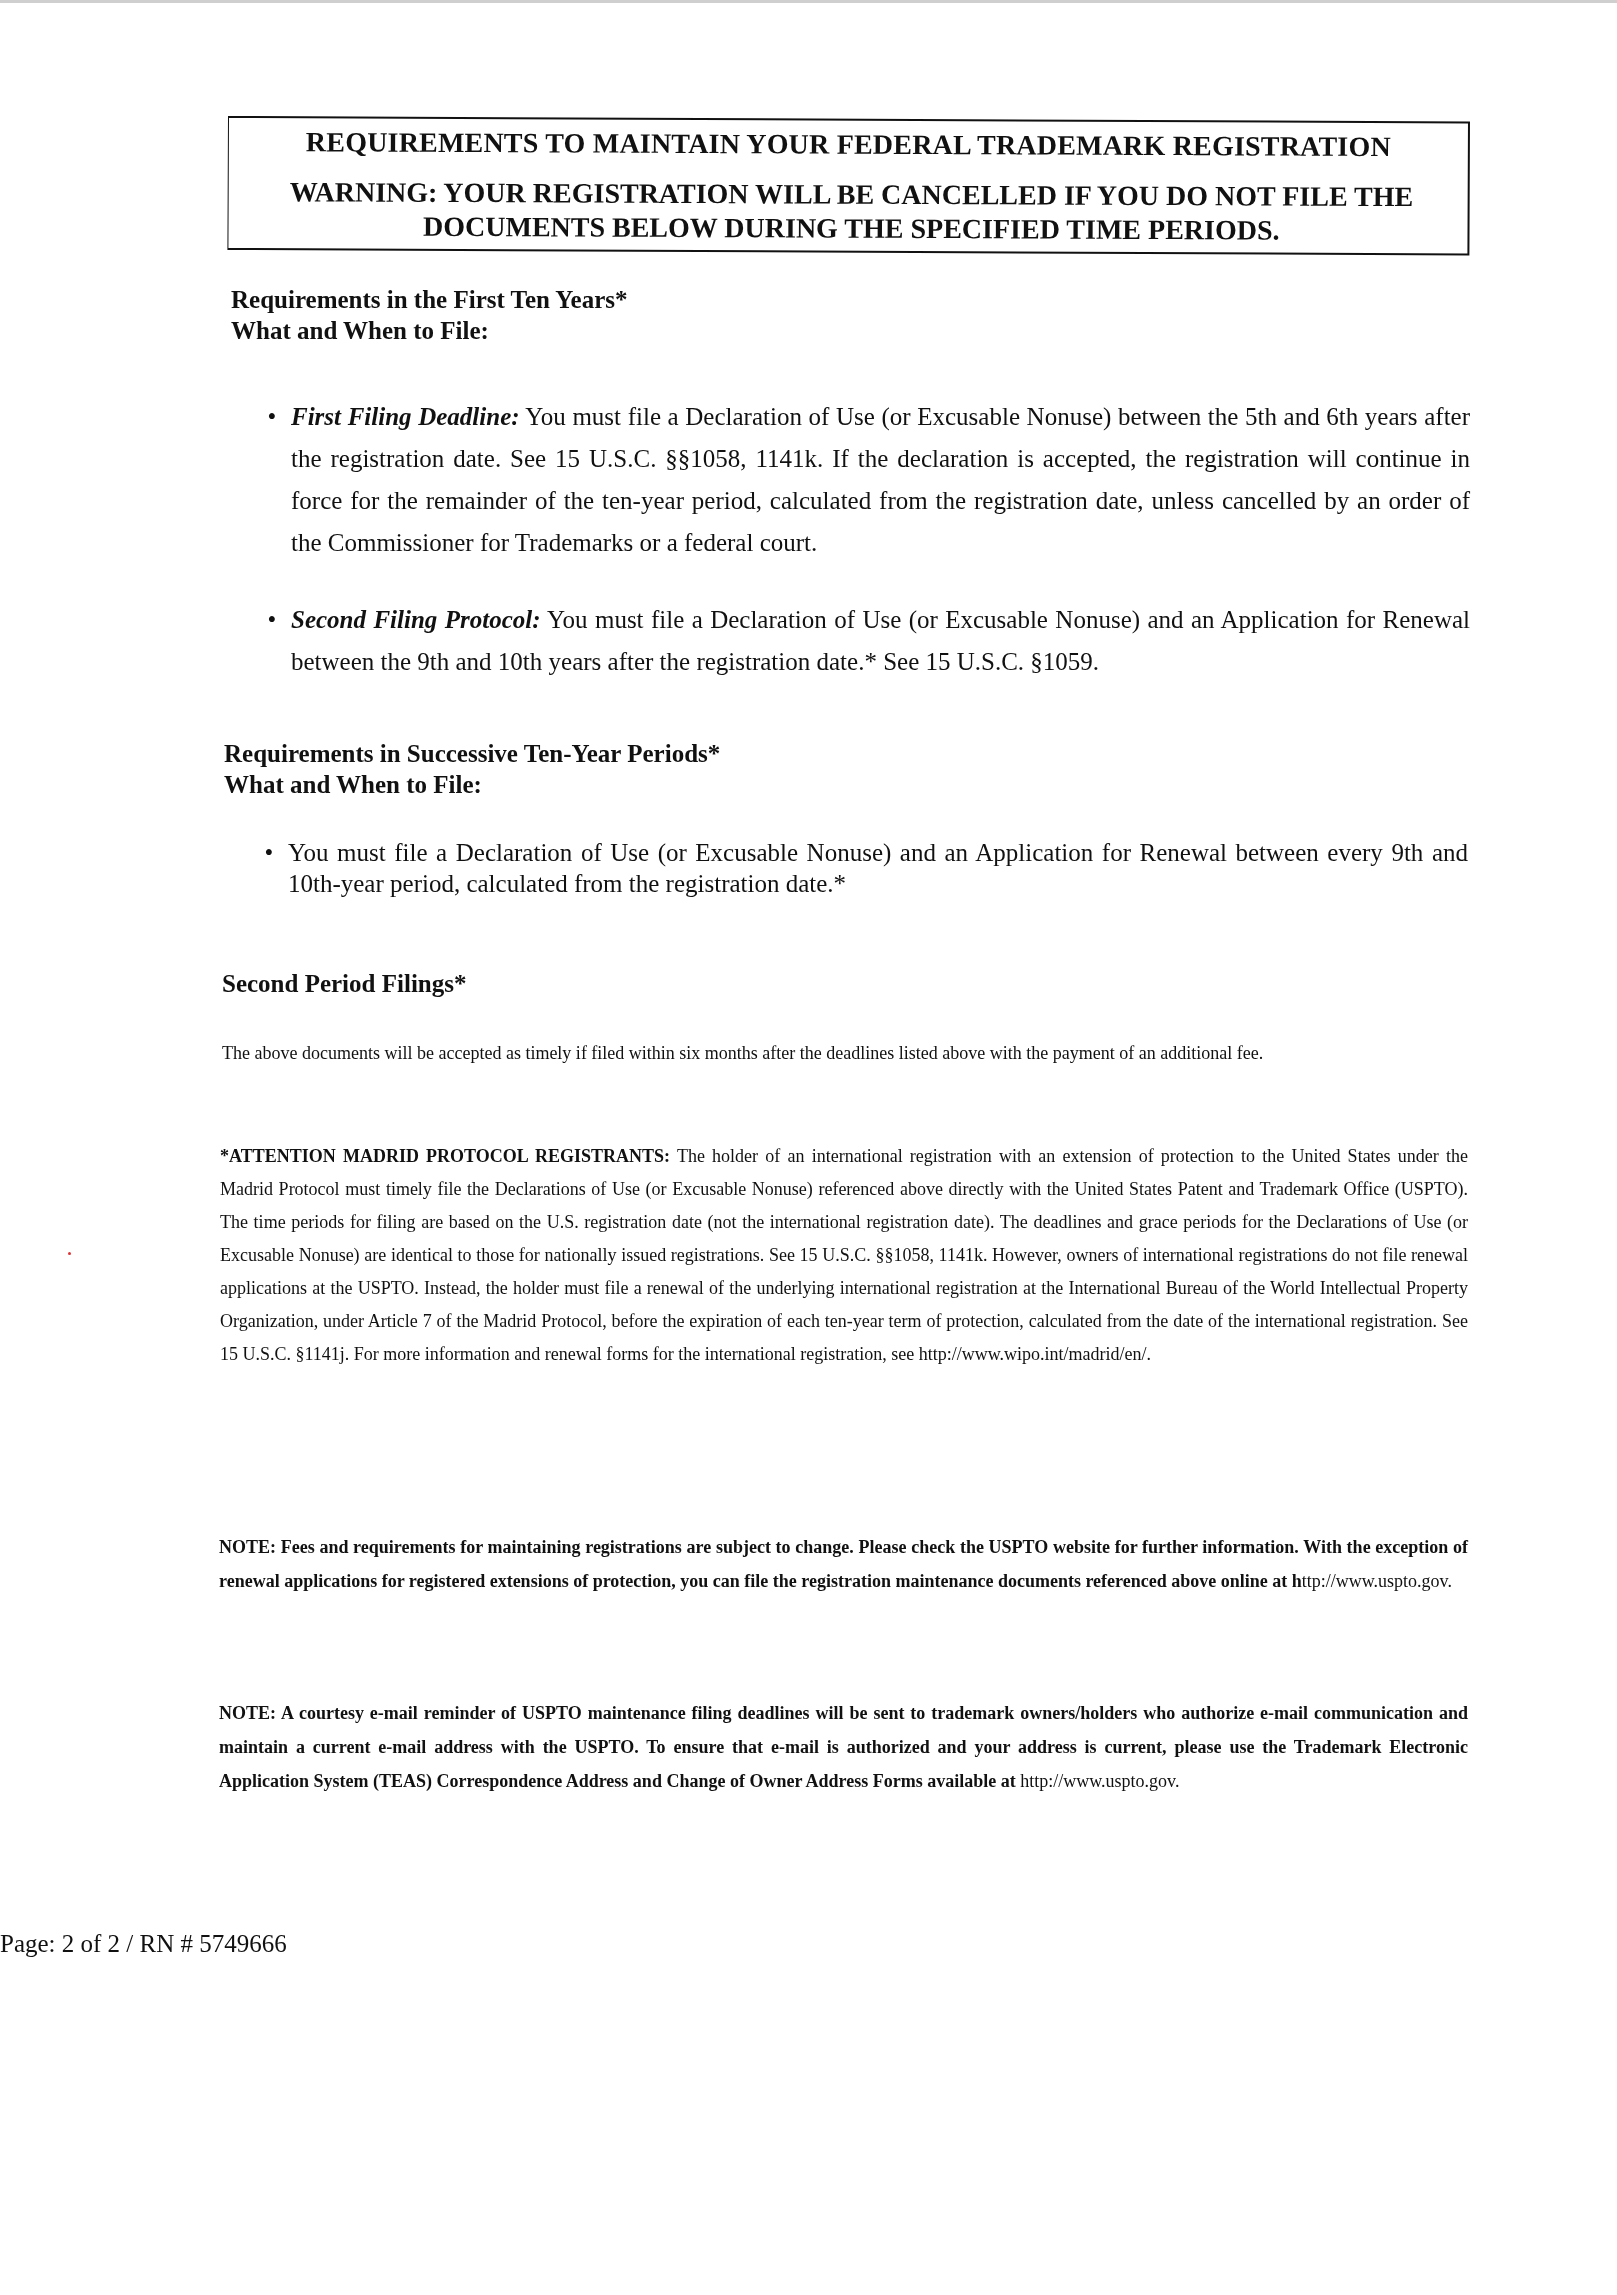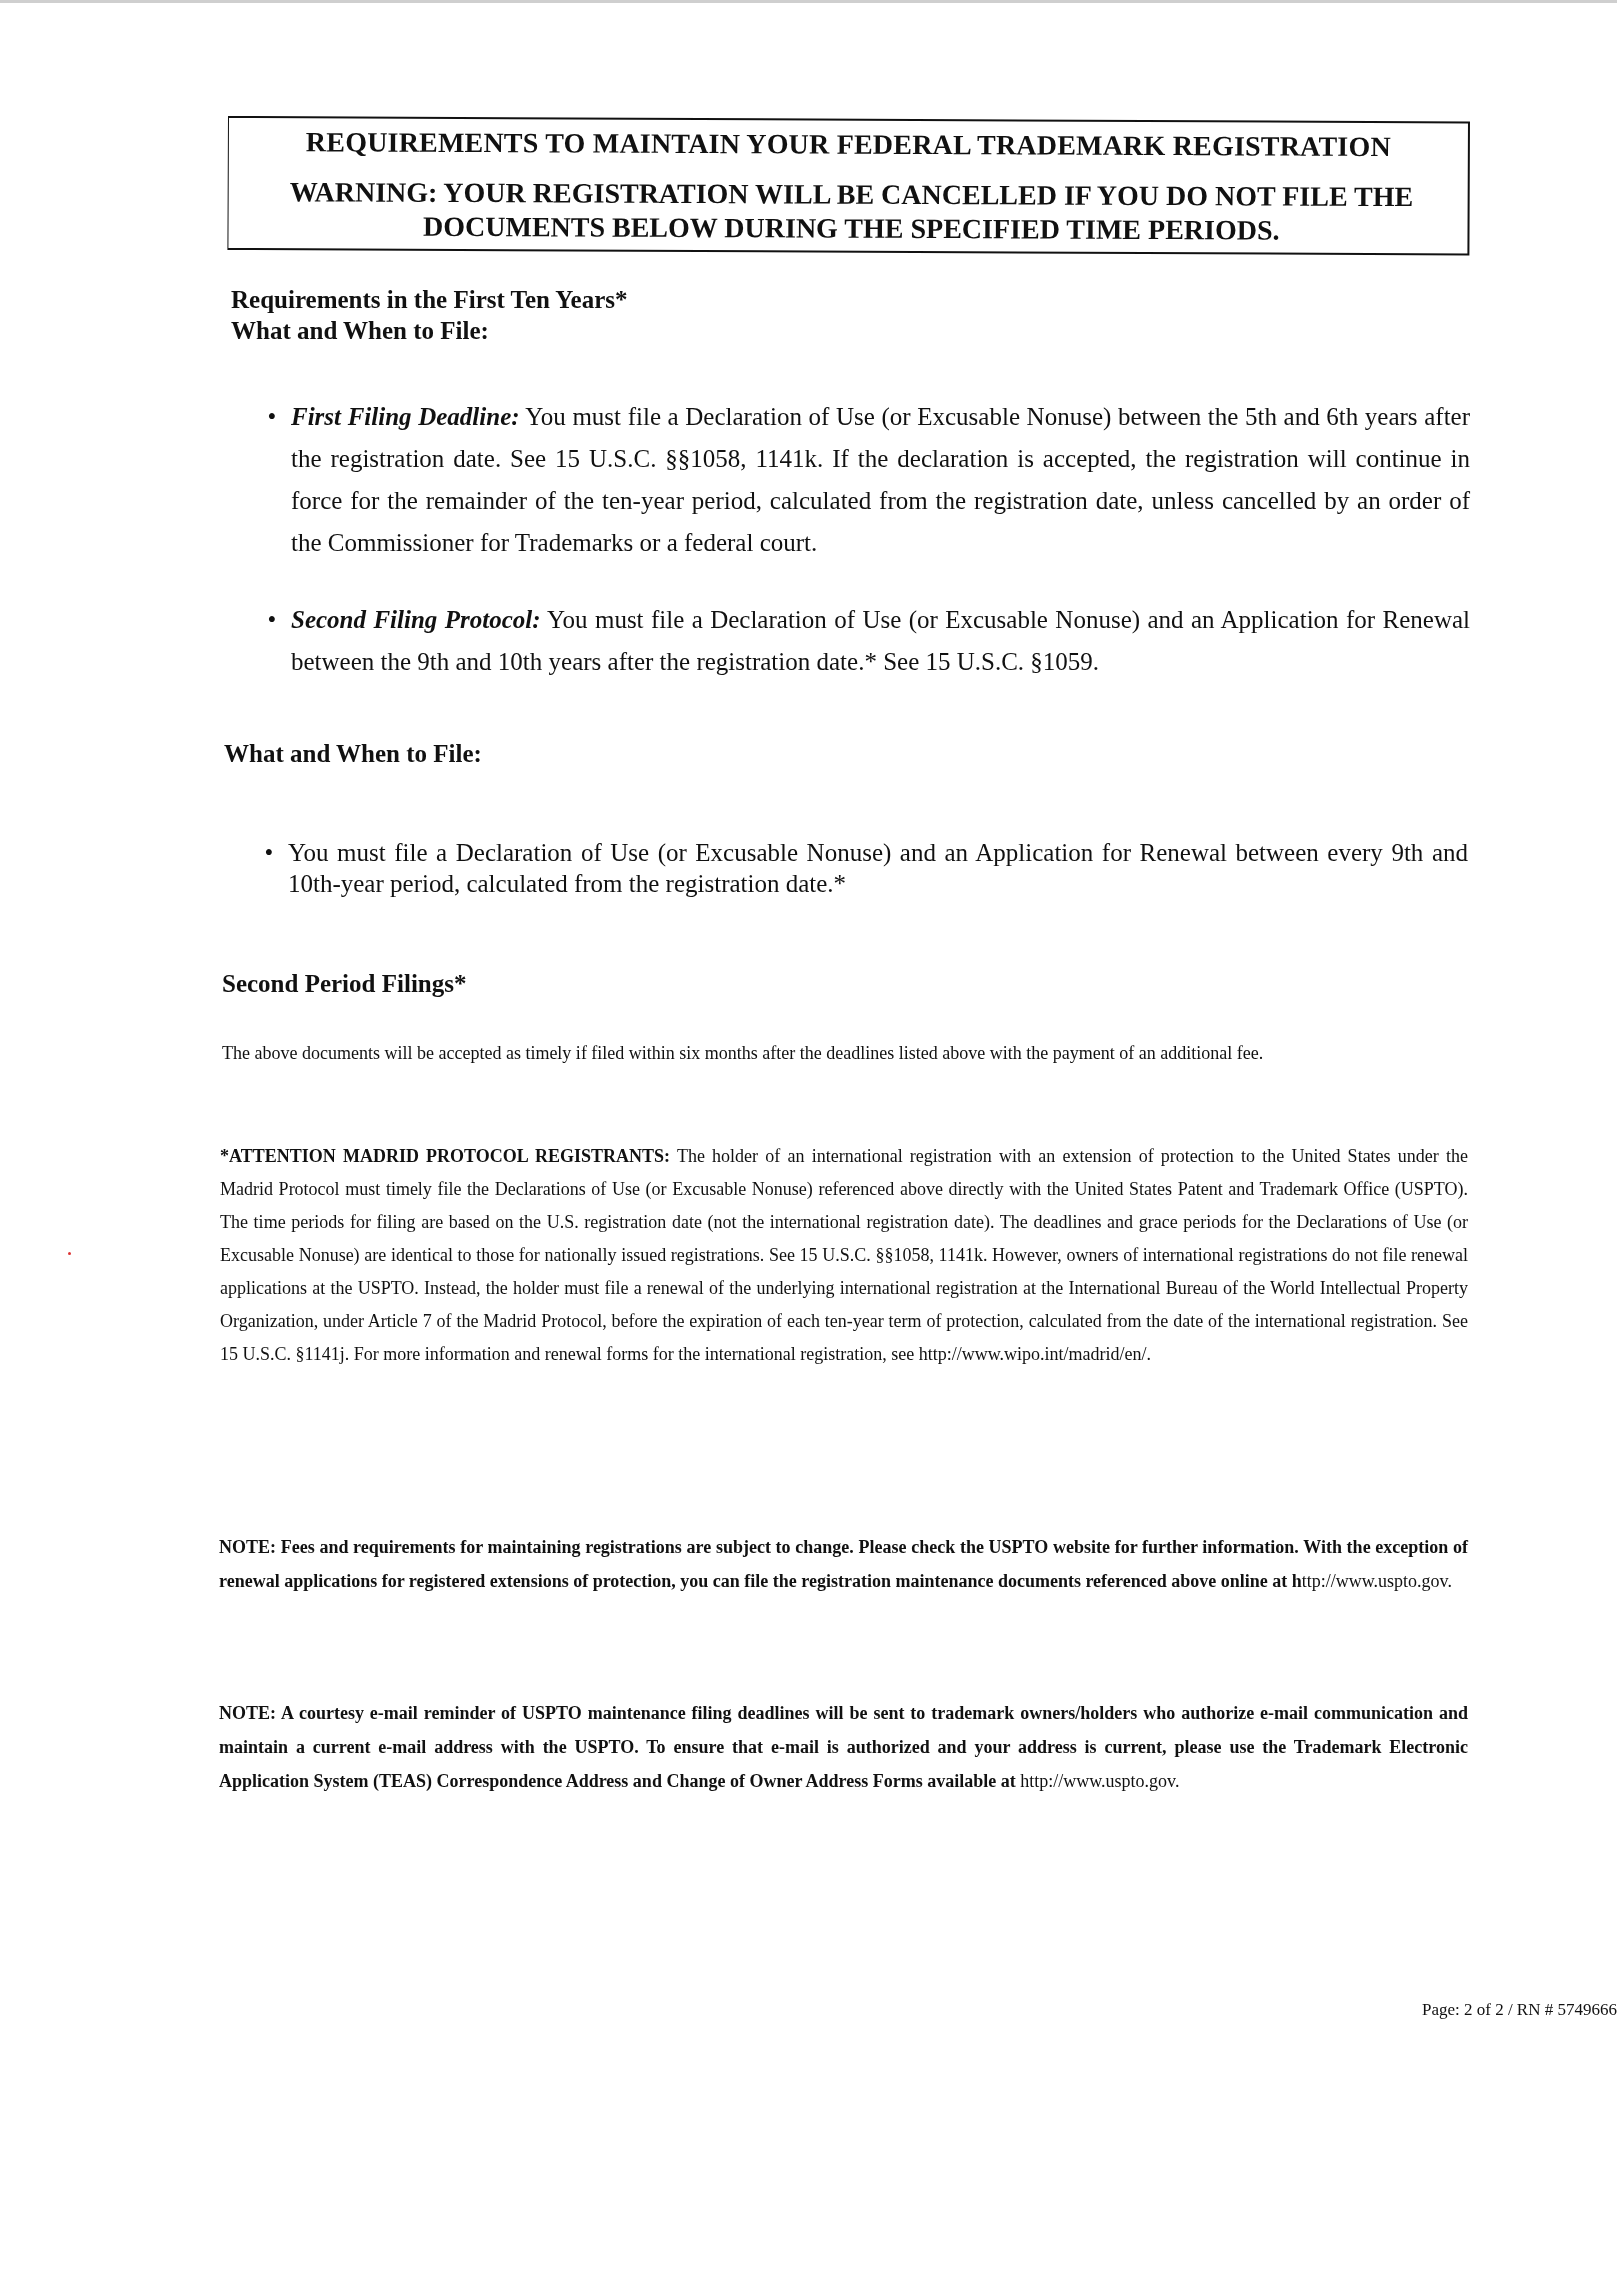--- a/index.html
+++ b/index.html
@@ -23,21 +23,21 @@
       position: absolute; left: 19.6px; right: 13px; top: 57px; text-align: center;
       font-weight: bold; font-size: 28px; line-height: 34px;
     }
     .sec-head { position: absolute; font-weight: bold; font-size: 25px; line-height: 31px; }
     .para { position: absolute; font-size: 18px; line-height: 33px; text-align: justify; }
     .bullet { position: absolute; font-size: 25px; line-height: 42px; text-align: justify; }
     .bullet .dot { position: absolute; left: -23.5px; top: 0; }
     .lead { font-weight: bold; font-style: italic; }
     .strong { font-weight: bold; margin-top: 32px; }
     .bold-para { position: absolute; font-weight: bold; font-size: 18px; line-height: 34px; text-align: justify; }
-    .footer { position: absolute; left: 0; width: 1617px; top: 2000px; text-align: right; font-size: 17px; }
+    .footer { position: absolute; left: 0; width: 1617px; top: 1930px; text-align: left; font-size: 25px; }
     .speck { position: absolute; width: 3.3px; height: 3.3px; border-radius: 50%; background: #d33; }
   </style>
 </head>
 <body>
 
 <div class="top-edge"></div>
 
 <div class="header-box">
   <div class="header-title">REQUIREMENTS TO MAINTAIN YOUR FEDERAL TRADEMARK REGISTRATION</div>
   <div class="header-warning">WARNING: YOUR REGISTRATION WILL BE CANCELLED IF YOU DO NOT FILE THE DOCUMENTS BELOW DURING THE SPECIFIED TIME PERIODS.</div>
@@ -52,20 +52,21 @@
   <span class="dot">•</span>
   <span class="lead">First Filing Deadline:</span><span> You must file a Declaration of Use (or Excusable Nonuse) between the 5th and 6th years after the registration date.  See 15 U.S.C. §§1058, 1141k.  If the declaration is accepted, the registration will continue in force for the remainder of the ten-year period, calculated from the registration date, unless cancelled by an order of the Commissioner for Trademarks or a federal court.</span>
 </div>
 
 <div class="bullet" style="left:291px; top:599px; width:1179px;">
   <span class="dot">•</span>
   <span class="lead">Second Filing Protocol:</span><span> You must file a Declaration of Use (or Excusable Nonuse) and an Application for Renewal between the 9th and 10th years after the registration date.* See 15 U.S.C. §1059.</span>
 </div>
 
 <div class="sec-head" style="left:224px; top:738px;">
+  <div>Requirements in Successive Ten-Year Periods*</div>
   <div>What and When to File:</div>
 </div>
 
 <div class="bullet" style="left:288px; top:837px; width:1180px; line-height:31px;">
   <span class="dot">•</span>
   <span>You must file a Declaration of Use (or Excusable Nonuse) and an Application for Renewal between every 9th and 10th-year period, calculated from the registration date.*</span>
 </div>
 
 <div class="sec-head" style="left:222px; top:968px;">Second Period Filings*</div>
 <div class="para" style="left:222px; top:1037px; width:1247px; line-height:33px;">The above documents will be accepted as timely if filed within six months after the deadlines listed above with the payment of an additional fee.</div>

